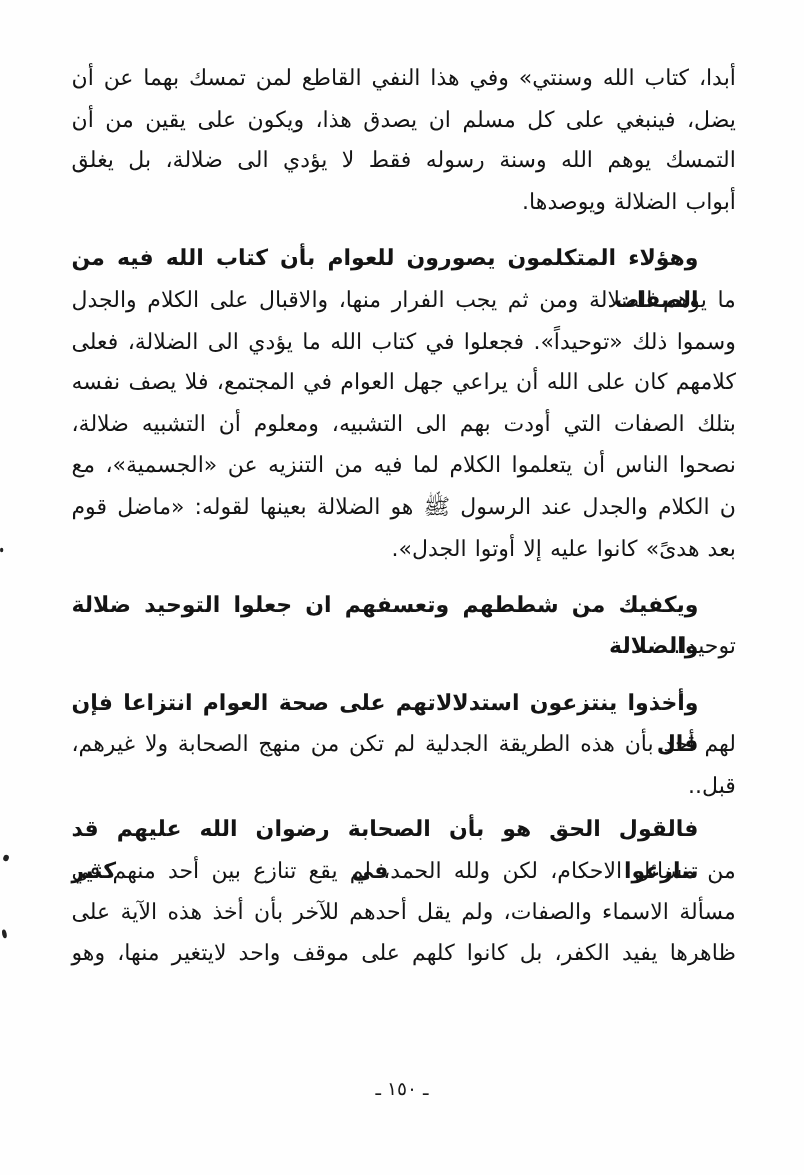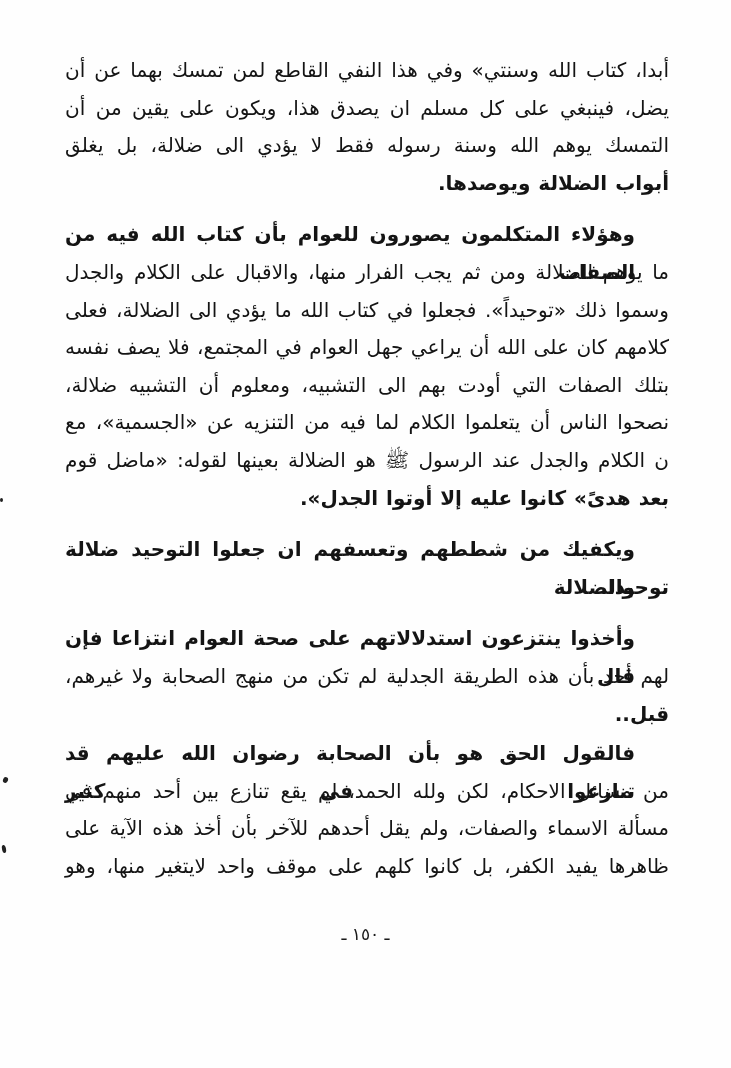--- a/index.html
+++ b/index.html
@@ -34,29 +34,28 @@
     font-size: 20px;
     line-height: 37.6px;
     height: 37.6px;
     white-space: normal;
     text-align: justify;
     text-align-last: justify;
     word-spacing: 1px;
   }
   .para .line.endline {
     text-align-last: right;
-    font-weight: bold;
   }
   .para.indent .line:first-child {
     padding-right: 34px;
     font-weight: bold;
   }
   .page-number {
     position: absolute;
-    top: 924px;
+    top: 980px;
     left: 0;
     right: 0;
     text-align: center;
     font-size: 17px;
     letter-spacing: 3px;
     direction: rtl;
     color: #1a1a1a;
   }
   
   .speck {

